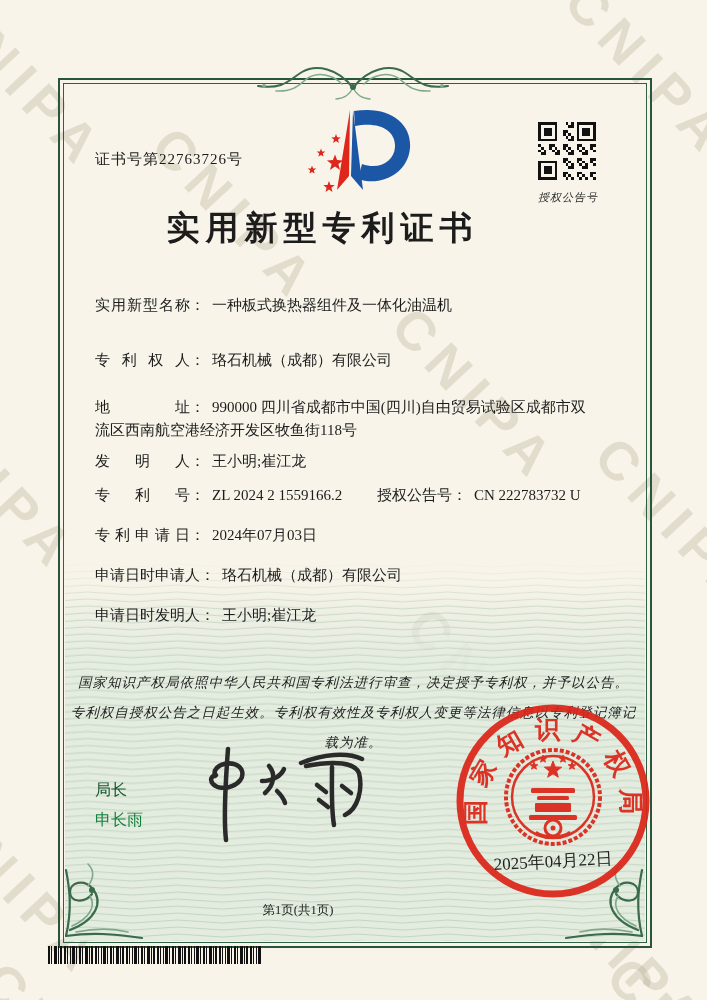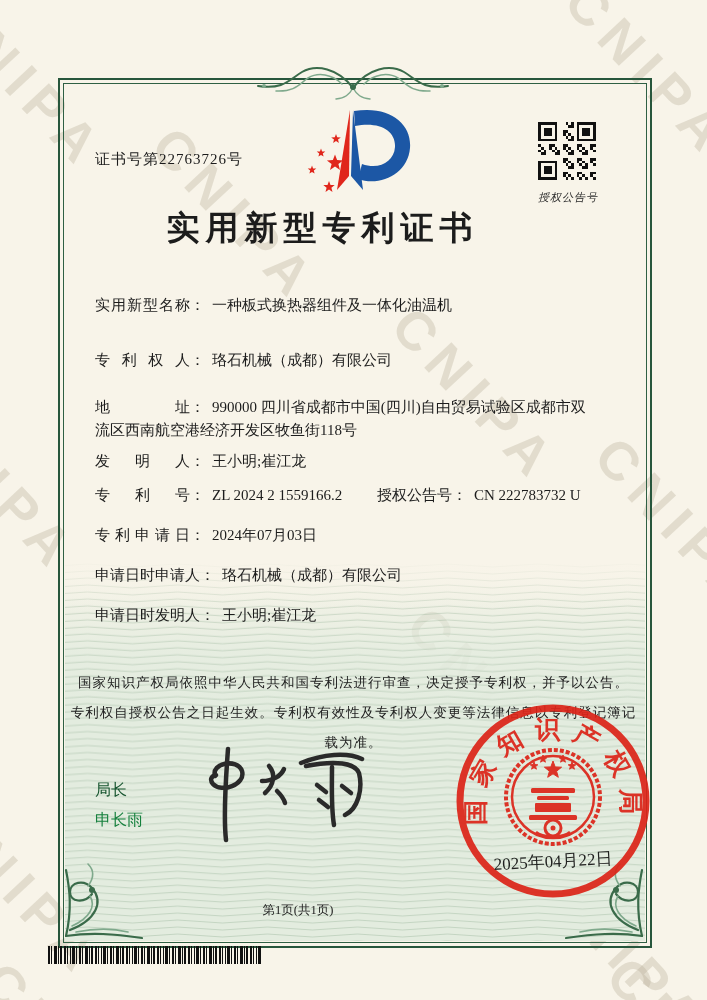--- a/index.html
+++ b/index.html
@@ -25,21 +25,21 @@
             font-size:11px;font-style:italic;color:#2b2b2b;letter-spacing:1px;}
   .title{position:absolute;left:0;top:206px;width:645px;text-align:center;
          font-size:33px;font-weight:bold;letter-spacing:6px;}
   .row{position:absolute;left:95px;font-size:15px;white-space:nowrap;}
   .lbl{display:inline-block;width:95px;text-align:justify;text-align-last:justify;}
   .lbl-long{display:inline-block;}
   .val{margin-left:7px;}
   .addr2{margin-top:4px;}
   .rcol{position:absolute;left:282px;top:0;white-space:nowrap;}
   .statement{position:absolute;left:70px;top:668px;width:567px;text-align:center;
-             font-size:13.5px;line-height:30px;letter-spacing:1px;color:#222;}
+             font-size:13.5px;font-style:italic;line-height:30px;letter-spacing:1px;color:#222;}
   .sign-title{position:absolute;left:95px;top:780px;font-size:16px;
               font-family:"Liberation Sans","DejaVu Sans",sans-serif;color:#14532d;}
   .sign-name{position:absolute;left:95px;top:810px;font-size:16px;
              font-family:Liberation Serif, serif;color:#15803d;}
   .signature{position:absolute;left:185px;top:736px;}
   .seal{position:absolute;left:452px;top:700px;z-index:5;}
   .page-info{position:absolute;left:0;top:902px;width:596px;text-align:center;font-size:12.5px;}
   .barcode{position:absolute;left:48px;top:946px;z-index:4;}
 </style>
 </head>

